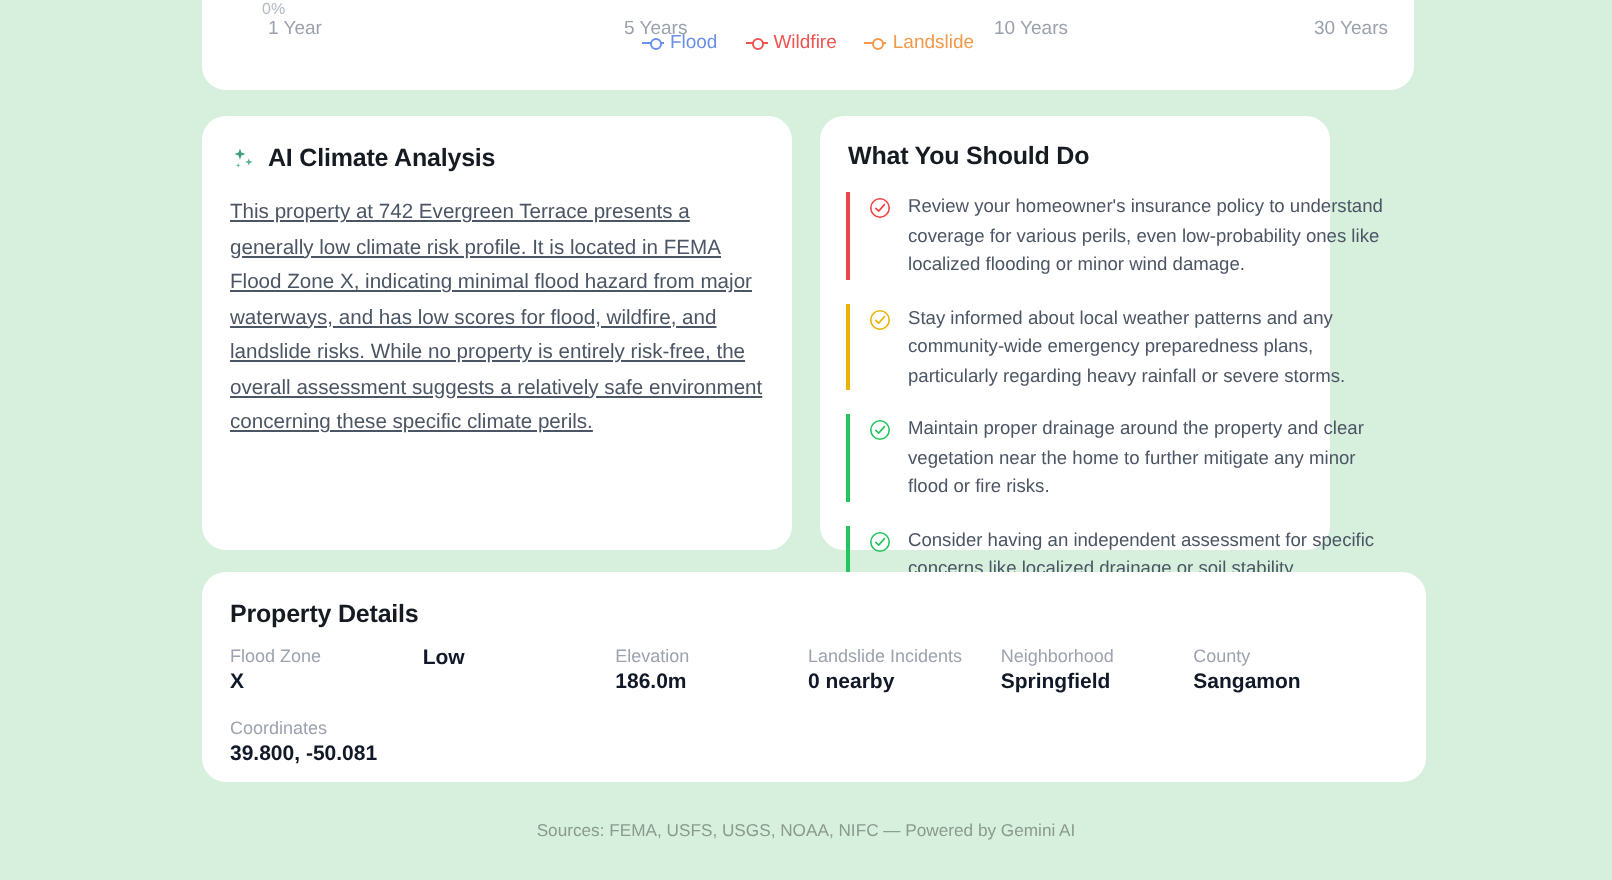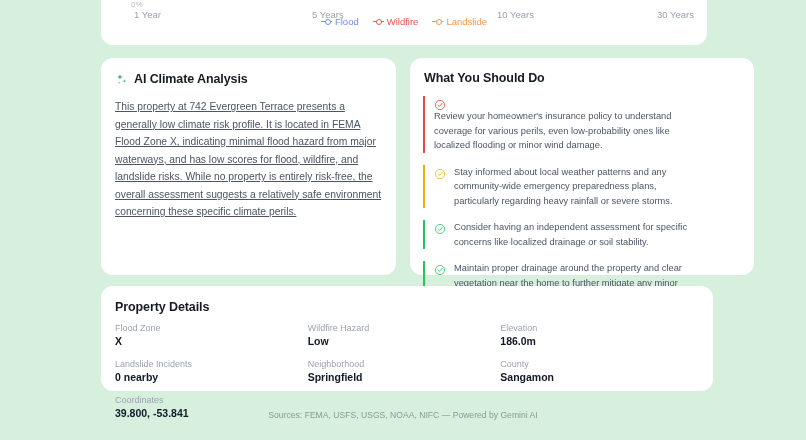--- a/index.html
+++ b/index.html
@@ -60,21 +60,21 @@
     position: absolute; left: 14px; top: 14px;
     display: flex; align-items: center; gap: 6px;
   }
   .ai-title { font-size: 12.5px; font-weight: bold; color: #161b22; letter-spacing: -.1px; }
   .ai-body {
     position: absolute; left: 14px; top: 40px; width: 268px;
     font-size: 10.3px; line-height: 17.5px; color: #4b5563; text-decoration: underline;
   }
 
   
-  #rec-card { left: 410px; top: 58px; width: 344px; height: 217px; }
+  #rec-card { left: 410px; top: 58px; width: 255px; height: 217px; }
   .rec-title {
     position: absolute; left: 14px; top: 13px;
     font-size: 12.5px; font-weight: bold; color: #161b22; letter-spacing: -.1px;
   }
   .rec-list { position: absolute; left: 13px; top: 38px; width: 272px; }
   .rec-item {
     display: flex; align-items: flex-start;
     padding: 0 0 0 9px;
     border-left: 2.5px solid #cbd5e1;
     margin-bottom: 12px;
@@ -84,21 +84,21 @@
   .rec-text { font-size: 9.3px; line-height: 14.5px; color: #4b5563; }
 
   
   #details-card { left: 101px; top: 286px; width: 612px; height: 105px; }
   .details-title {
     position: absolute; left: 14px; top: 14px;
     font-size: 12.5px; font-weight: bold; color: #161b22; letter-spacing: -.1px;
   }
   .details-grid {
     position: absolute; left: 14px; top: 37px; width: 578px;
-    display: grid; grid-template-columns: repeat(3, 1fr);
+    display: grid; grid-template-columns: repeat(6, 1fr);
     row-gap: 12px;
   }
   .detail-label { font-size: 9px; color: #9ca3af; margin-bottom: 2px; }
   .detail-value { font-size: 10.5px; font-weight: bold; color: #111827; }
 
   
   #footer {
     position: absolute; left: 0; top: 410px; width: 806px;
     text-align: center; font-size: 8.6px; color: #8a9a8f;
   }
@@ -144,94 +144,93 @@
       </span>
       <span class="ai-title">AI Climate Analysis</span>
     </div>
     <div class="ai-body">This property at 742 Evergreen Terrace presents a generally low climate risk profile. It is located in FEMA Flood Zone X, indicating minimal flood hazard from major waterways, and has low scores for flood, wildfire, and landslide risks. While no property is entirely risk-free, the overall assessment suggests a relatively safe environment concerning these specific climate perils.</div>
   </div>
 
   <div class="card" id="rec-card">
     <div class="rec-title">What You Should Do</div>
     <div class="rec-list">
 
-      <div class="rec-item" id="rec0" style="border-left-color: rgb(239, 68, 68); flex-direction: column;">
+      <div class="rec-item" id="rec0" style="border-left-color: rgb(239, 68, 68);">
         <span class="rec-icon">
           <svg width="12" height="12" viewBox="0 0 24 24" aria-hidden="true">
             <circle cx="12" cy="12" r="9.2" fill="none" stroke="#ef4444" stroke-width="1.6"></circle>
             <path d="M7.8 12.3 L10.7 15.1 L16.4 8.6" fill="none" stroke="#ef4444" stroke-width="1.6" stroke-linecap="round" stroke-linejoin="round"></path>
           </svg>
         </span>
         <span class="rec-text">Review your homeowner's insurance policy to understand coverage for various perils, even low-probability ones like localized flooding or minor wind damage.</span>
       </div>
 
       <div class="rec-item" id="rec1" style="border-left-color: rgb(234, 179, 8);">
         <span class="rec-icon">
           <svg width="12" height="12" viewBox="0 0 24 24" aria-hidden="true">
             <circle cx="12" cy="12" r="9.2" fill="none" stroke="#eab308" stroke-width="1.6"></circle>
             <path d="M7.8 12.3 L10.7 15.1 L16.4 8.6" fill="none" stroke="#eab308" stroke-width="1.6" stroke-linecap="round" stroke-linejoin="round"></path>
           </svg>
         </span>
         <span class="rec-text">Stay informed about local weather patterns and any community-wide emergency preparedness plans, particularly regarding heavy rainfall or severe storms.</span>
       </div>
 
-      <div class="rec-item" id="rec3" style="border-left-color: rgb(34, 197, 94);">
+      <div class="rec-item" id="rec2" style="border-left-color: rgb(34, 197, 94);">
         <span class="rec-icon">
           <svg width="12" height="12" viewBox="0 0 24 24" aria-hidden="true">
             <circle cx="12" cy="12" r="9.2" fill="none" stroke="#22c55e" stroke-width="1.6"></circle>
             <path d="M7.8 12.3 L10.7 15.1 L16.4 8.6" fill="none" stroke="#22c55e" stroke-width="1.6" stroke-linecap="round" stroke-linejoin="round"></path>
           </svg>
         </span>
-        <span class="rec-text">Consider having an independent assessment for specific concerns like localized drainage or soil stability.</span>
-      </div>
-
-      <div class="rec-item" id="rec2" style="border-left-color: rgb(34, 197, 94);">
+        <span class="rec-text">Maintain proper drainage around the property and clear vegetation near the home to further mitigate any minor flood or fire risks.</span>
+      </div>
+
+      <div class="rec-item" id="rec3" style="border-left-color: rgb(34, 197, 94);">
         <span class="rec-icon">
           <svg width="12" height="12" viewBox="0 0 24 24" aria-hidden="true">
             <circle cx="12" cy="12" r="9.2" fill="none" stroke="#22c55e" stroke-width="1.6"></circle>
             <path d="M7.8 12.3 L10.7 15.1 L16.4 8.6" fill="none" stroke="#22c55e" stroke-width="1.6" stroke-linecap="round" stroke-linejoin="round"></path>
           </svg>
         </span>
-        <span class="rec-text">Maintain proper drainage around the property and clear vegetation near the home to further mitigate any minor flood or fire risks.</span>
+        <span class="rec-text">Consider having an independent assessment for specific concerns like localized drainage or soil stability.</span>
       </div>
 
     </div>
   </div>
 
   <div class="card" id="details-card">
     <div class="details-title">Property Details</div>
     <div class="details-grid">
 
       <div>
         <div class="detail-label">Flood Zone</div>
         <div class="detail-value">X</div>
       </div>
       <div>
-        <div class="detail-label">Wildfire Hazard</div>
         <div class="detail-value">Low</div>
       </div>
       <div>
         <div class="detail-label">Elevation</div>
         <div class="detail-value">186.0m</div>
       </div>
       <div>
         <div class="detail-label">Landslide Incidents</div>
         <div class="detail-value">0 nearby</div>
       </div>
       <div>
         <div class="detail-label">Neighborhood</div>
         <div class="detail-value">Springfield</div>
       </div>
       <div>
         <div class="detail-label">County</div>
         <div class="detail-value">Sangamon</div>
       </div>
       <div>
         <div class="detail-label">Coordinates</div>
-        <div class="detail-value">39.800, -53.841</div>
+        <div class="detail-value">39.800, -50.081</div>
       </div>
 
     </div>
   </div>
 
   <div id="footer">Sources: FEMA, USFS, USGS, NOAA, NIFC — Powered by Gemini AI</div>
 
 </div>
 
 </body></html>

